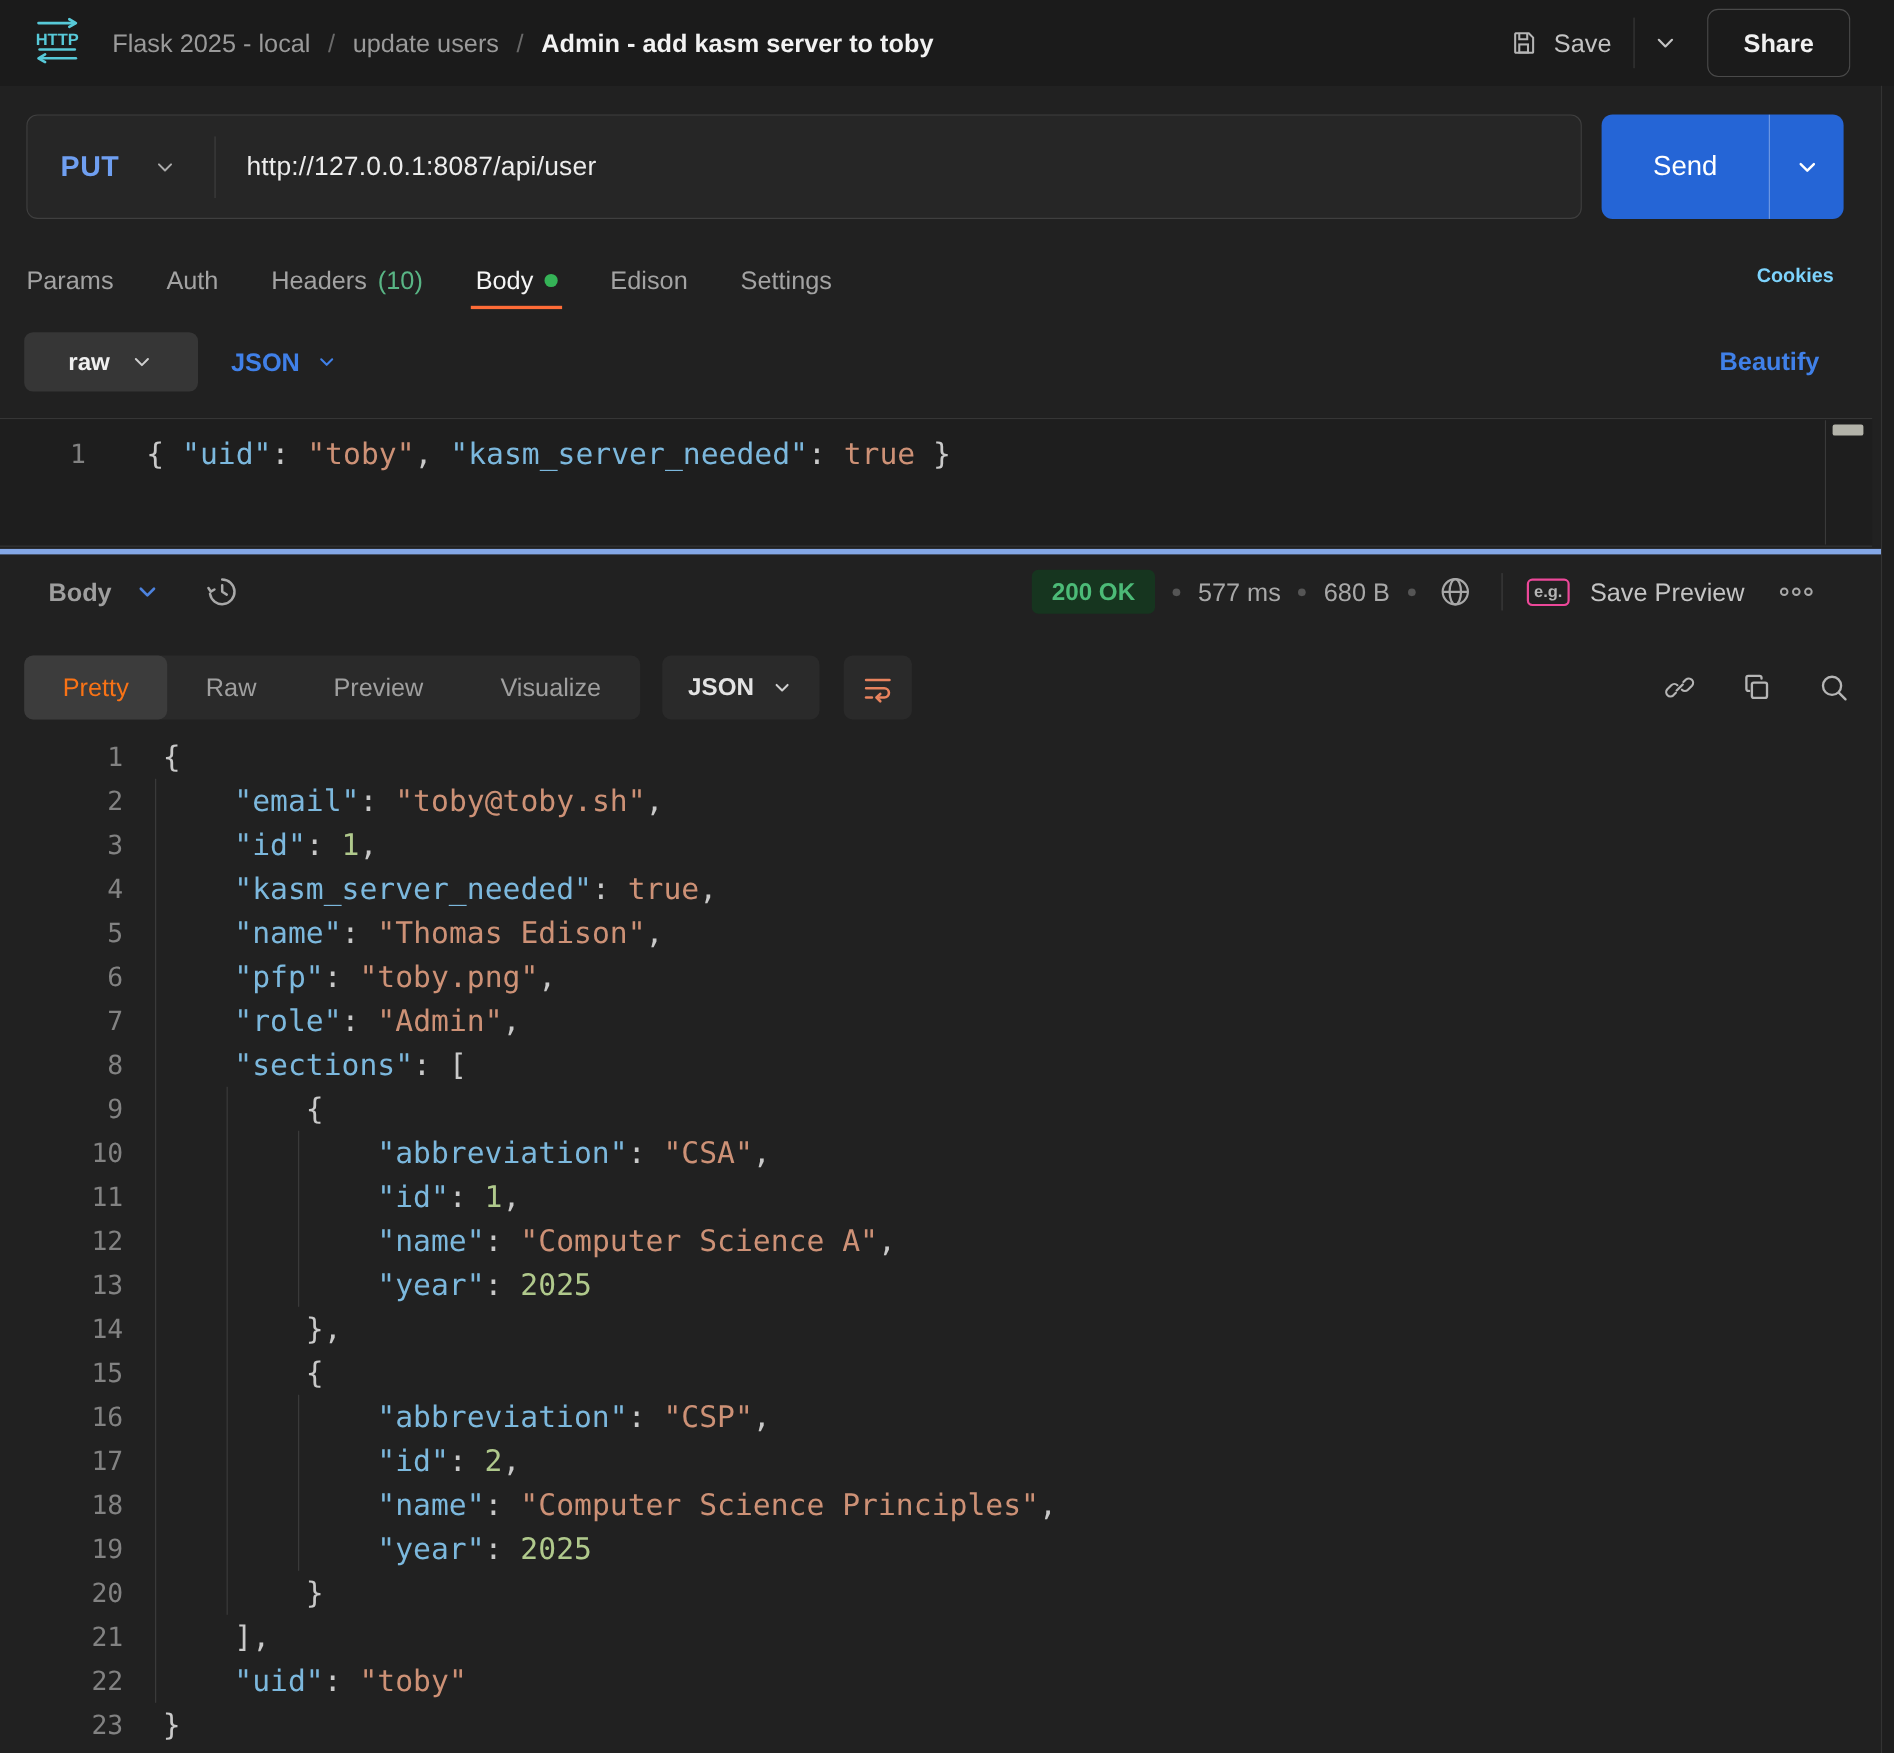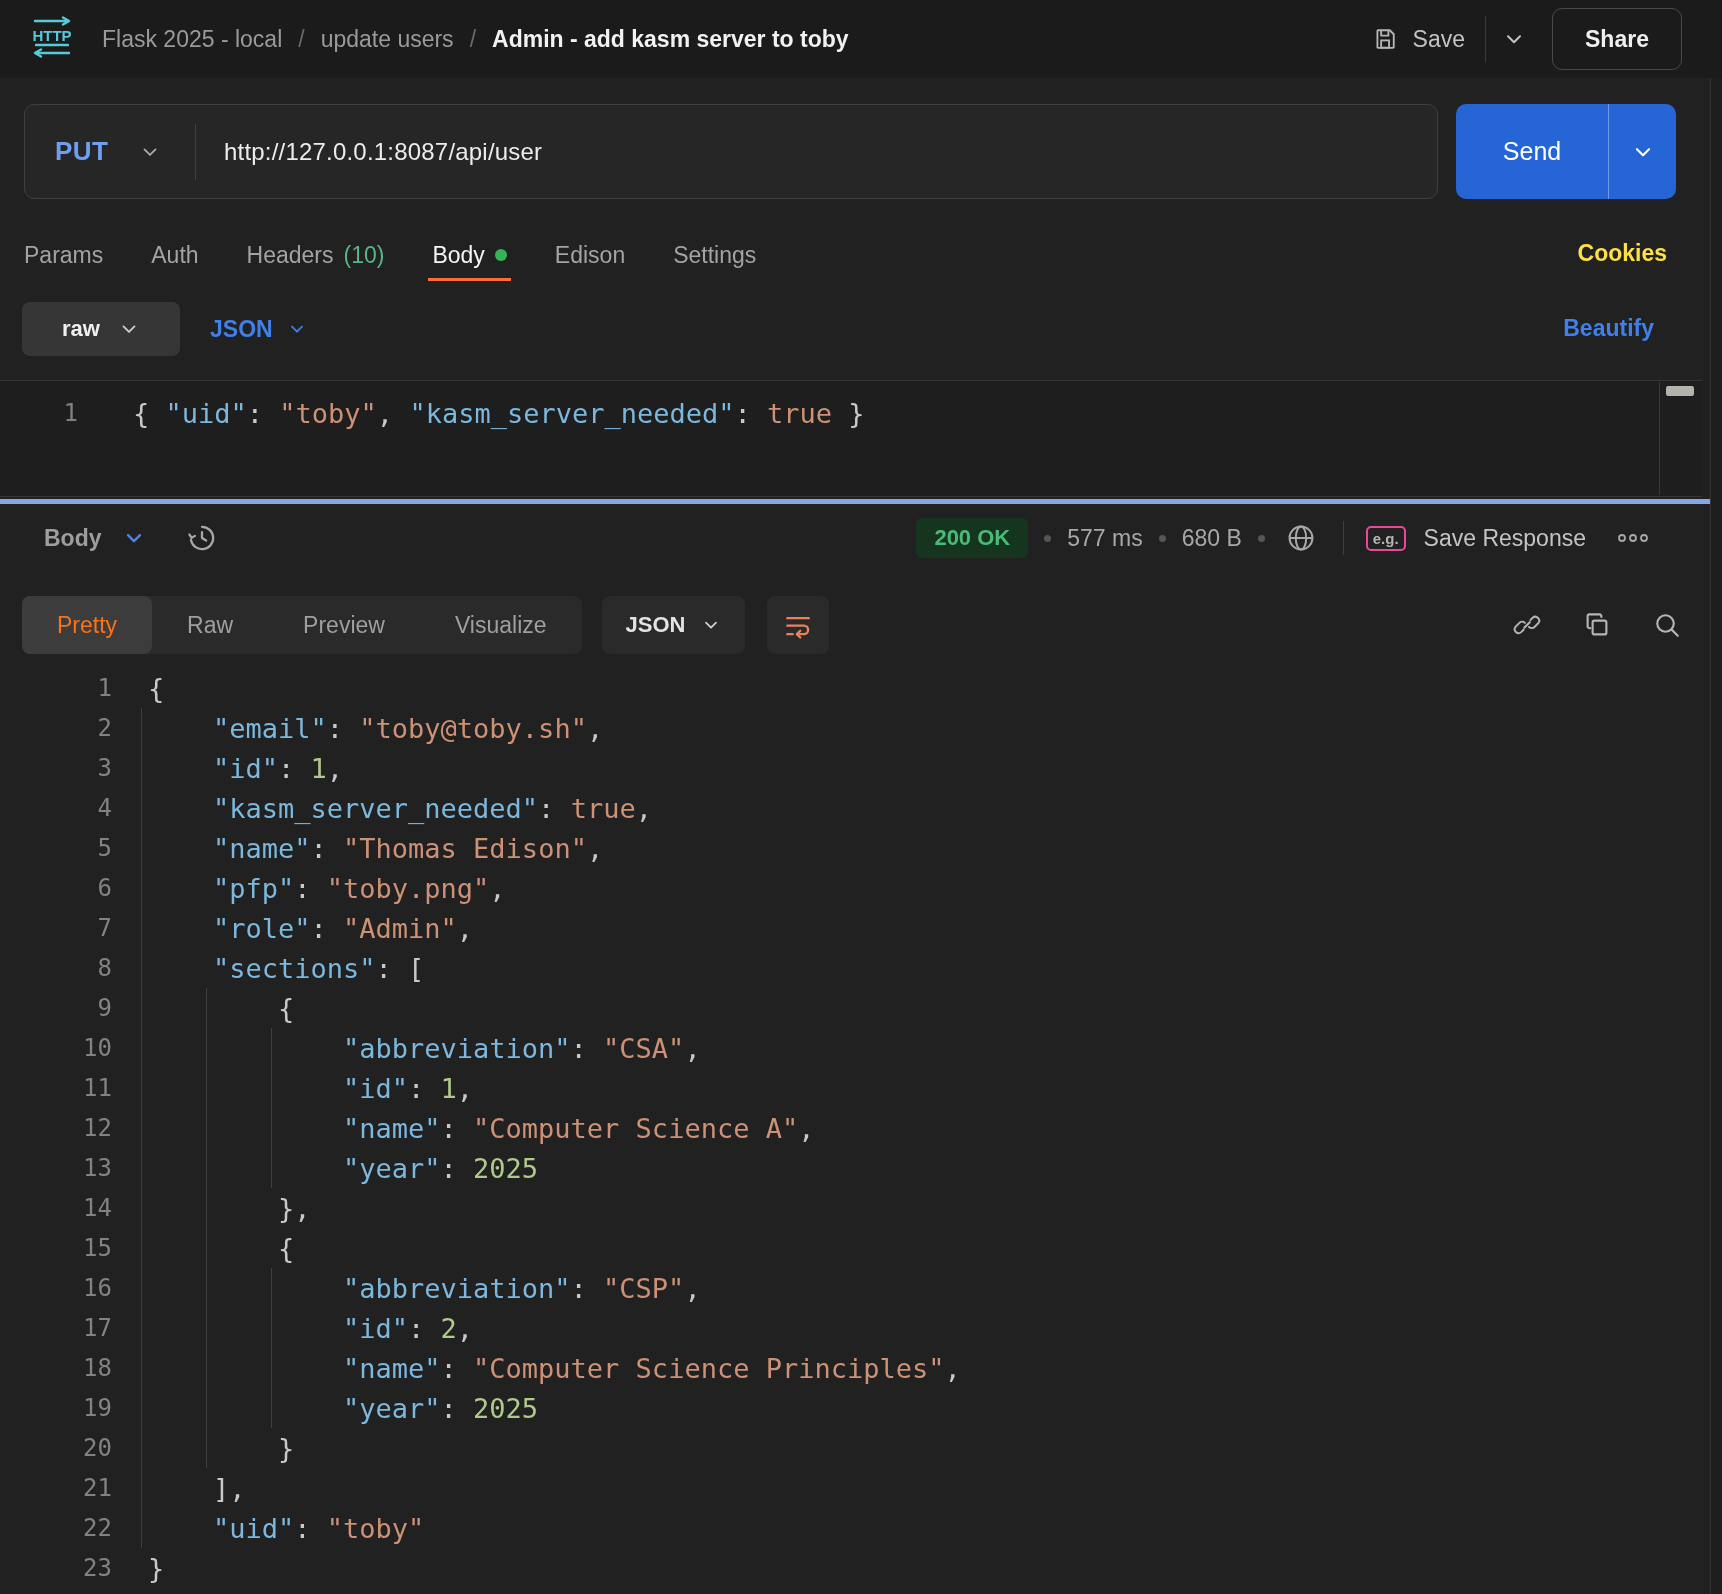--- a/index.html
+++ b/index.html
@@ -35,21 +35,21 @@
   .send-split{width:1px;background:rgba(255,255,255,.35);margin:0;}
   .send-caret{flex:1;display:flex;align-items:center;justify-content:center;color:#fff;}
 
   
   .req-tabs{position:absolute;left:22px;top:228px;height:54px;display:flex;gap:44px;align-items:center;font-size:23px;color:#a3a3a3;}
   .tab{display:flex;align-items:center;gap:10px;position:relative;padding:0 2px;}
   .tab.active{color:#f5f5f5;}
   .tab.active::after{content:"";position:absolute;left:-2px;right:-2px;bottom:-12px;height:3px;background:#ff6c37;}
   .tab .count{color:#59b585;}
   .tab .dot{width:12px;height:12px;border-radius:50%;background:#35b357;}
-  .cookies-link{position:absolute;right:55px;top:240px;color:#fde047;font-weight:600;font-size:23px;}
+  .cookies-link{position:absolute;right:55px;top:240px;color:#7dd3fc;font-weight:600;font-size:18px;}
 
   
   .mode-row{position:absolute;left:22px;top:302px;height:54px;display:flex;align-items:center;}
   .raw-btn{width:158px;height:54px;background:#363636;border-radius:8px;display:flex;align-items:center;
            justify-content:center;gap:18px;color:#f0f0f0;font-weight:600;font-size:22px;}
   .raw-btn svg{color:#cfcfcf;}
   .json-select{margin-left:30px;display:flex;align-items:center;gap:14px;color:#4080e8;font-weight:700;font-size:23px;}
   .beautify-link{position:absolute;right:68px;top:315px;color:#4080e8;font-weight:600;font-size:23px;}
 
   
@@ -249,21 +249,21 @@
       <span class="meta-dot"></span>
       <span class="globe-icon">
         <svg width="32" height="32" viewBox="0 0 24 24" fill="none" stroke="currentColor" stroke-width="1.5">
           <circle cx="12" cy="12" r="8.6"></circle>
             <ellipse cx="12" cy="12" rx="3.9" ry="8.6"></ellipse>
             <path d="M3.4 12h17.2"></path>
         </svg>
       </span>
       <span class="meta-divider"></span>
       <span class="eg-box">e.g.</span>
-      <span class="save-response">Save Response</span>
+      <span class="save-response">Save Preview</span>
       <span class="more-icon">
         <svg width="34" height="16" viewBox="0 0 34 16" fill="none" stroke="currentColor" stroke-width="1.8">
           <circle cx="6" cy="8" r="3"></circle>
             <circle cx="17" cy="8" r="3"></circle>
             <circle cx="28" cy="8" r="3"></circle>
         </svg>
       </span>
     </div>
   </div>
 

